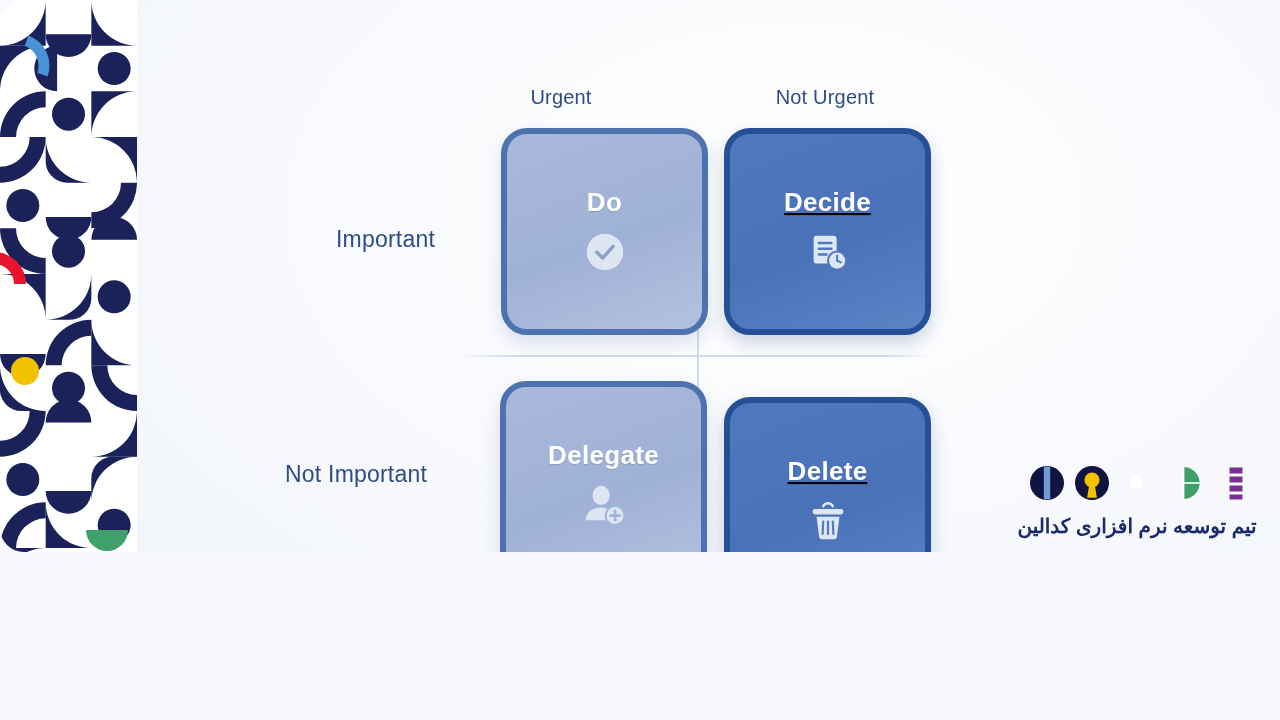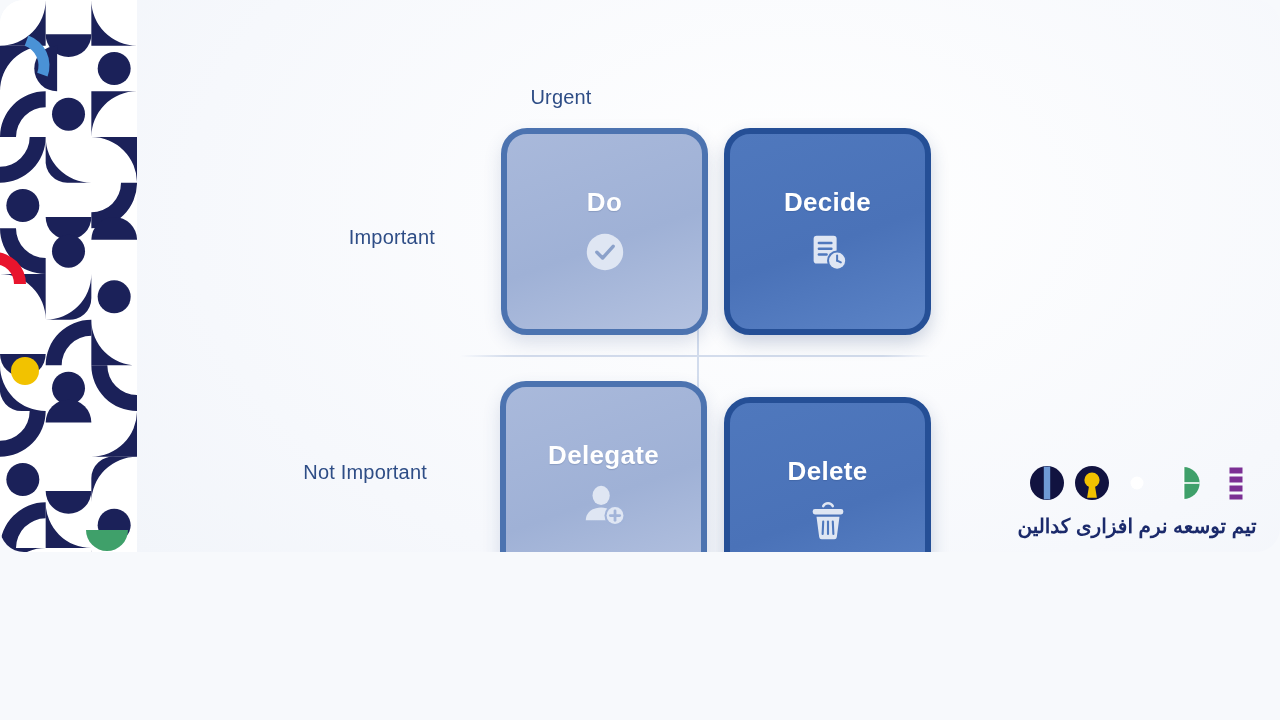--- a/index.html
+++ b/index.html
@@ -48,21 +48,21 @@
     letter-spacing: 0.2px;
     color: #2e4d86;
     text-align: center;
     white-space: nowrap;
   }
   #col-header-urgent { left: 324px; width: 200px; }
   #col-header-not-urgent { left: 588px; width: 200px; }
 
   .row-header {
     position: absolute;
-    font-size: 20px;
+    font-size: 23px;
     letter-spacing: 0.2px;
     color: #2e4d86;
     text-align: right;
     white-space: nowrap;
   }
   #row-header-important { left: 58px; top: 226px; width: 240px; }
   #row-header-not-important { left: 50px; top: 461px; width: 240px; }
 
   .divider-v {
     position: absolute;
@@ -108,20 +108,21 @@
     background: linear-gradient(160deg, #a9b9db 0%, #9fb1d6 55%, #b4c2e0 100%);
     border: 6px solid #4c73b0;
     box-shadow: 0 8px 18px rgba(48,75,130,0.16);
     margin-left: 40px;
   }
   
   .q-dark {
     background: linear-gradient(160deg, #4f78bd 0%, #4a72b8 55%, #5b83c6 100%);
     border: 6px solid #254f96;
     box-shadow: 0 8px 18px rgba(30,58,115,0.22);
+    text-decoration: underline;
   }
 
   #quad-do        { left: 324px; top: 128px; }
   #quad-decide    { left: 587px; top: 128px; }
   #quad-delegate  { left: 323px; top: 381px; }
   #quad-delete    { left: 587px; top: 397px; }
 
   
   #brand {
     position: absolute;
@@ -360,20 +361,21 @@
         <g transform="translate(36,640)" fill="#3f8fd6">
           <path d="M30,30 A30,30 0 0,0 0,0 L0,11 A19,19 0 0,1 19,30 Z"></path>
         </g>
       </g>
     </svg>
   </div>
 
   <div id="matrix">
 
     <div class="col-header" id="col-header-urgent">Urgent</div>
+    <div class="col-header" id="col-header-not-urgent">Not Urgent</div>
 
     <div class="row-header" id="row-header-important">Important</div>
     <div class="row-header" id="row-header-not-important">Not Important</div>
 
     <div class="divider-v"></div>
     <div class="divider-h"></div>
 
     <div class="quadrant q-light" id="quad-do">
       <div class="q-label">Do</div>
       <svg class="q-icon" viewBox="0 0 48 48" aria-hidden="true">

